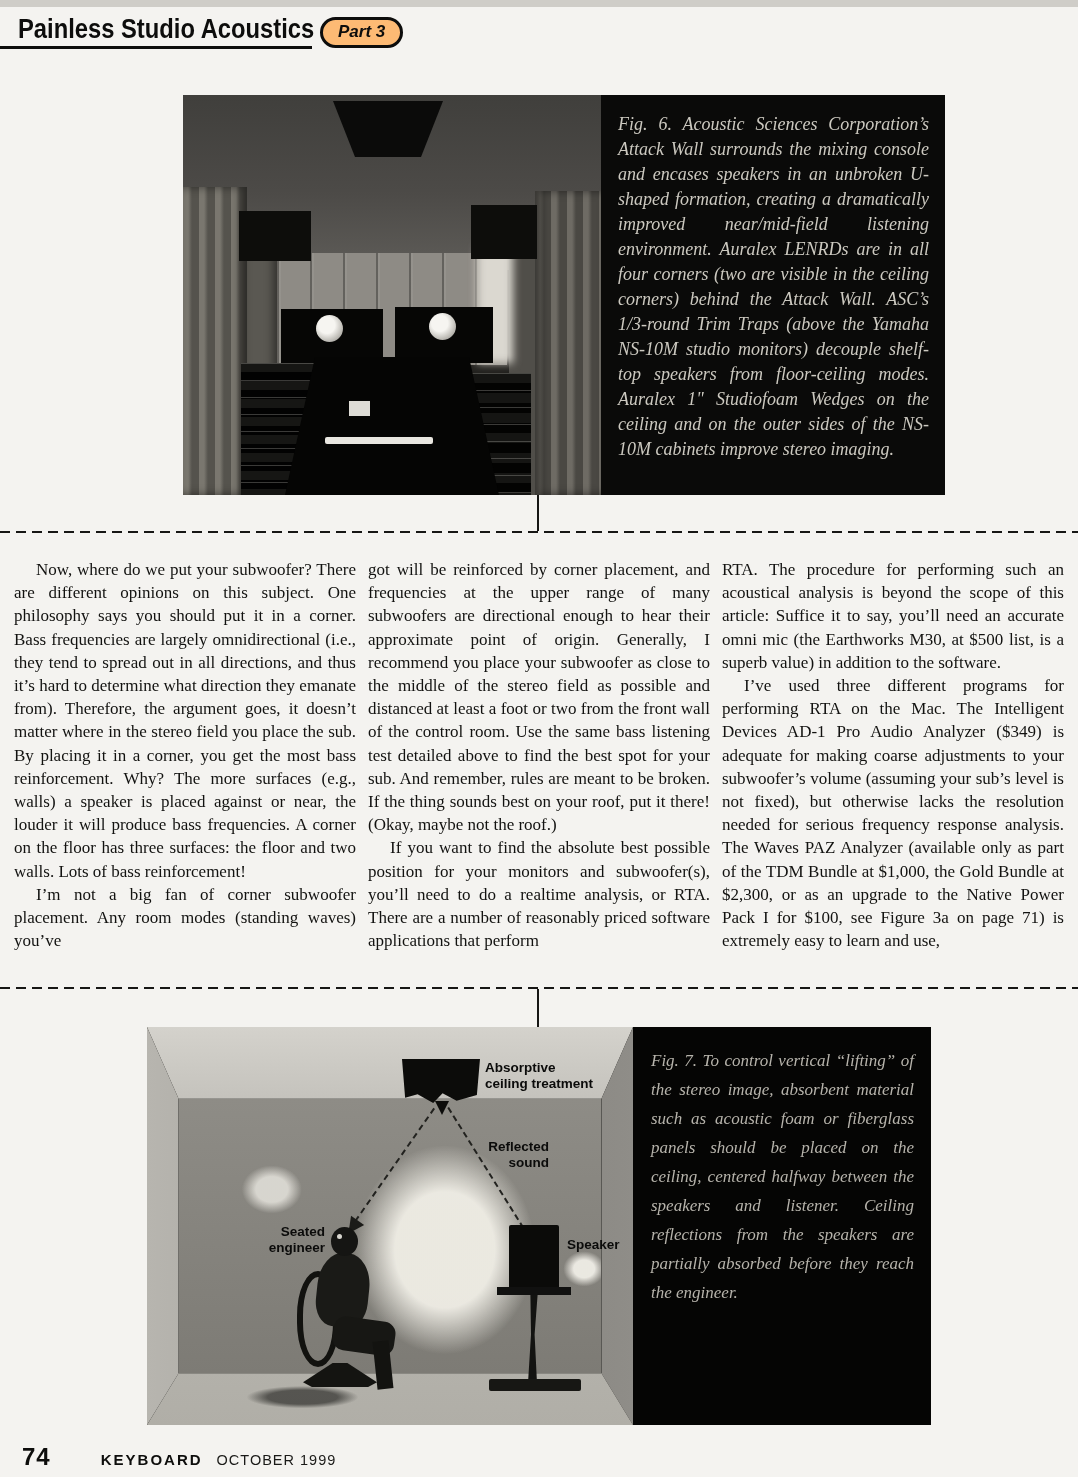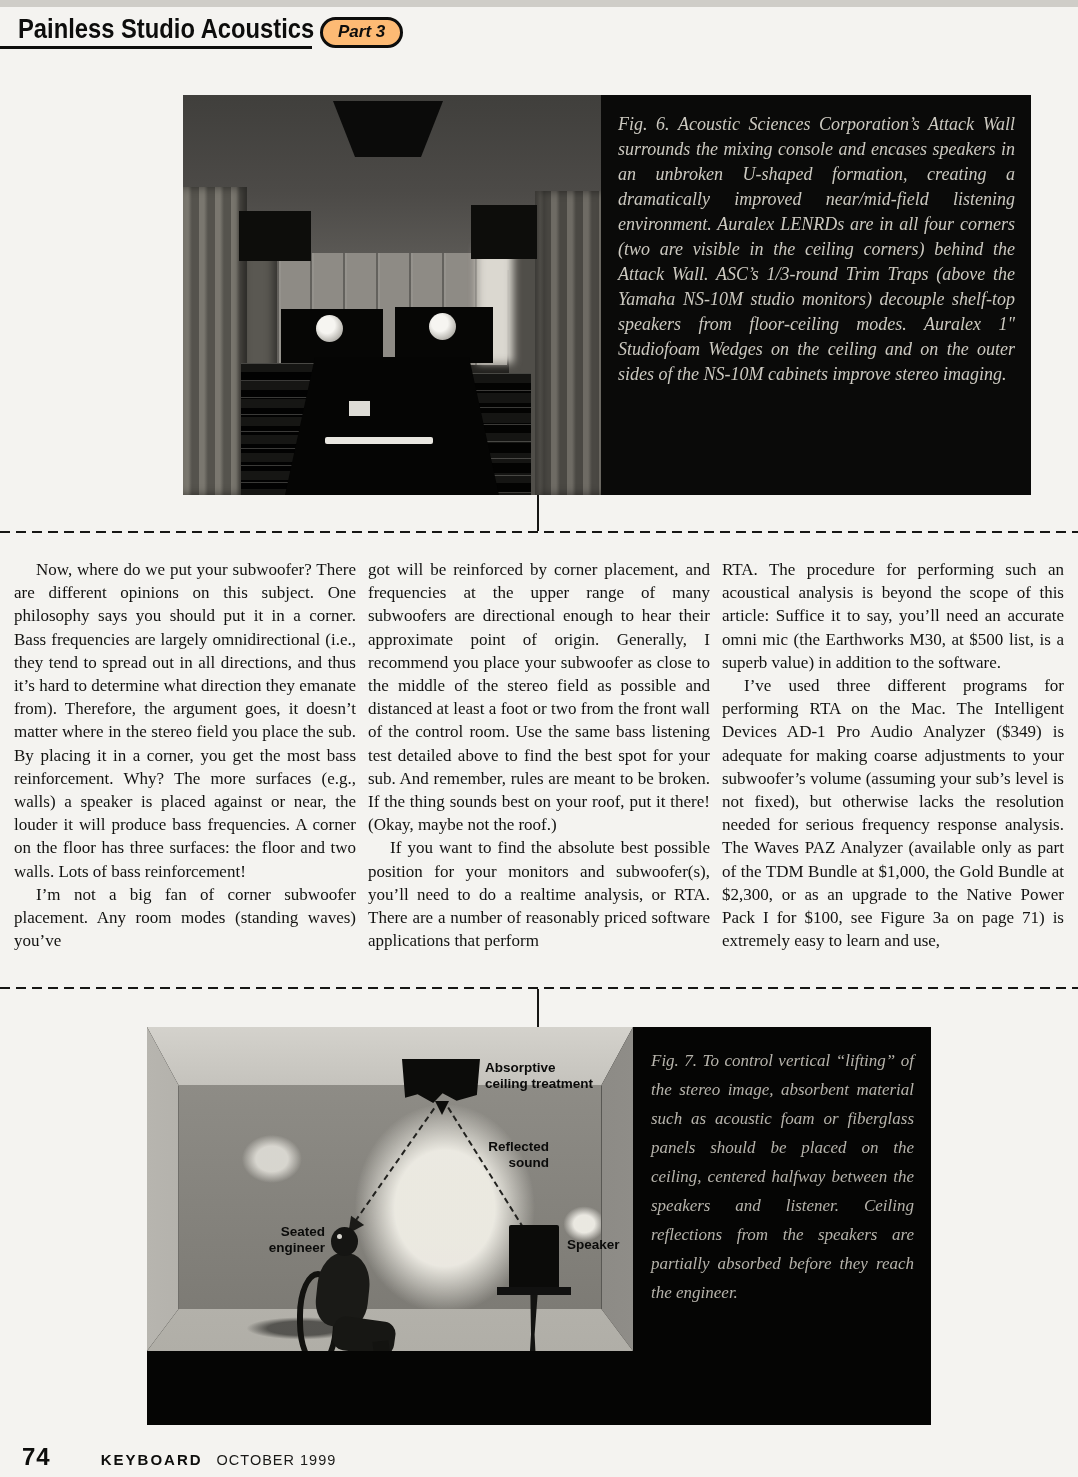--- a/index.html
+++ b/index.html
@@ -20,21 +20,21 @@
   }
   .hdr-badge {
     position:absolute; left:320px; top:10px;
     background:#fdba74; border:3px solid #0d0d0c; border-radius:16px;
     padding:2px 15px 3px;
     font-family:"Liberation Sans", sans-serif; font-weight:bold; font-style:italic;
     font-size:17px; color:#0d0d0c;
   }
 
   
-  .fig6 { position:absolute; left:183px; top:88px; width:848px; height:400px; display:flex; background:#0a0a09; }
+  .fig6 { position:absolute; left:183px; top:88px; width:762px; height:400px; display:flex; background:#0a0a09; }
   .fig6-photo { position:relative; width:418px; height:400px; background:#23221f; overflow:hidden; flex:none; }
   .f6-ceiling { position:absolute; left:0; top:0; width:100%; height:175px;
     background:linear-gradient(180deg,#403f3c 0%,#4c4a47 55%,#5e5c58 100%); }
   .f6-ceil-panel { position:absolute; left:150px; top:6px; width:110px; height:56px; background:#0b0b0a;
     clip-path:polygon(0 0,100% 0,80% 100%,20% 100%); }
   .f6-foam-l { position:absolute; left:0; top:92px; bottom:0; width:64px;
     background:repeating-linear-gradient(90deg,#7a776f 0 5px,#55534d 9px 16px);
     box-shadow:inset -6px 0 10px rgba(0,0,0,.5); }
   .f6-foam-l2 { position:absolute; left:64px; top:132px; bottom:0; width:30px; background:#5a5852;
     box-shadow:inset -4px 0 8px rgba(0,0,0,.45); }
@@ -80,21 +80,21 @@
   .conn.c1 { top:488px; height:36px; }
   .conn.c2 { top:982px; height:40px; }
 
   
   .article { position:absolute; left:14px; top:551px; width:1050px; display:flex; gap:12px; }
   .col { width:342px; font-size:17px; line-height:23.2px; text-align:justify; color:#121210; }
   .col p.indent { text-indent:22px; }
 
   
   .fig7 { position:absolute; left:147px; top:1020px; width:784px; height:398px; display:flex; background:#050504; }
-  .fig7-photo { position:relative; width:486px; height:324px; background:#0e0e0c; overflow:hidden; flex:none; }
+  .fig7-photo { position:relative; width:486px; height:398px; background:#0e0e0c; overflow:hidden; flex:none; }
   .f7-ceiling { position:absolute; inset:0; background:linear-gradient(180deg,#d4d2cc 0%,#a5a39d 55%,#8b8984 100%);
     clip-path:polygon(0 0,100% 0,93.5% 18%,6.5% 18%); }
   .f7-wall-left { position:absolute; inset:0; background:linear-gradient(90deg,#b7b5af,#8b8984);
     clip-path:polygon(0 0,6.5% 18%,6.5% 87%,0 100%); }
   .f7-wall-right { position:absolute; inset:0; background:linear-gradient(270deg,#8f8d88,#6e6c67);
     clip-path:polygon(100% 0,93.5% 18%,93.5% 87%,100% 100%); }
   .f7-backwall { position:absolute; left:6.5%; right:6.5%; top:18%; bottom:13%;
     background:
       radial-gradient(ellipse 125px 145px at 63% 55%, rgba(240,238,230,.95) 0 40%, rgba(240,238,230,0) 72%),
       radial-gradient(ellipse 40px 32px at 22% 33%, rgba(235,233,226,.8) 0 40%, rgba(235,233,226,0) 75%),

